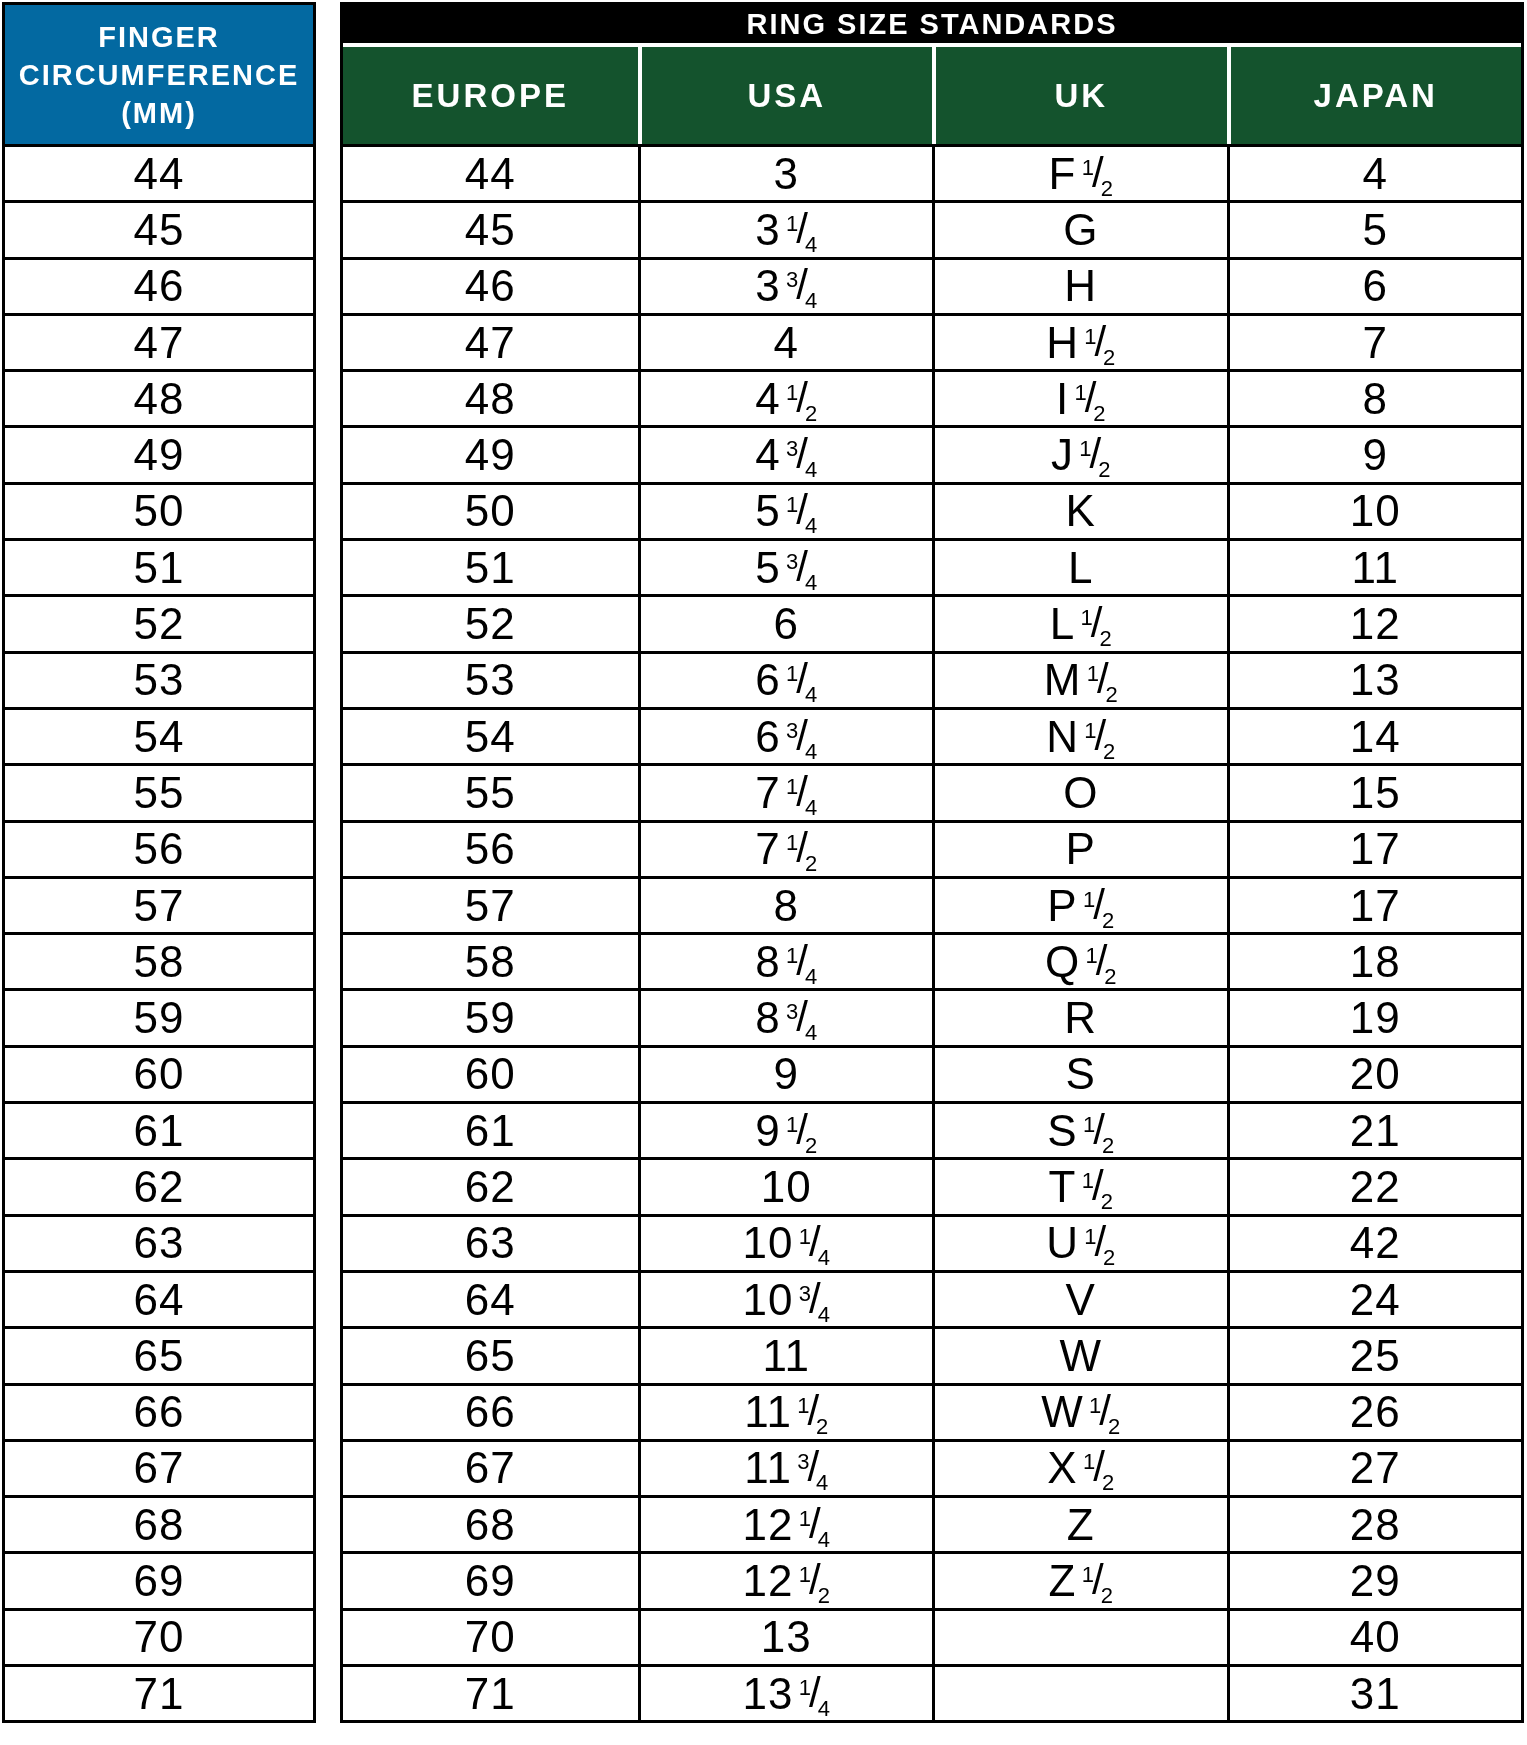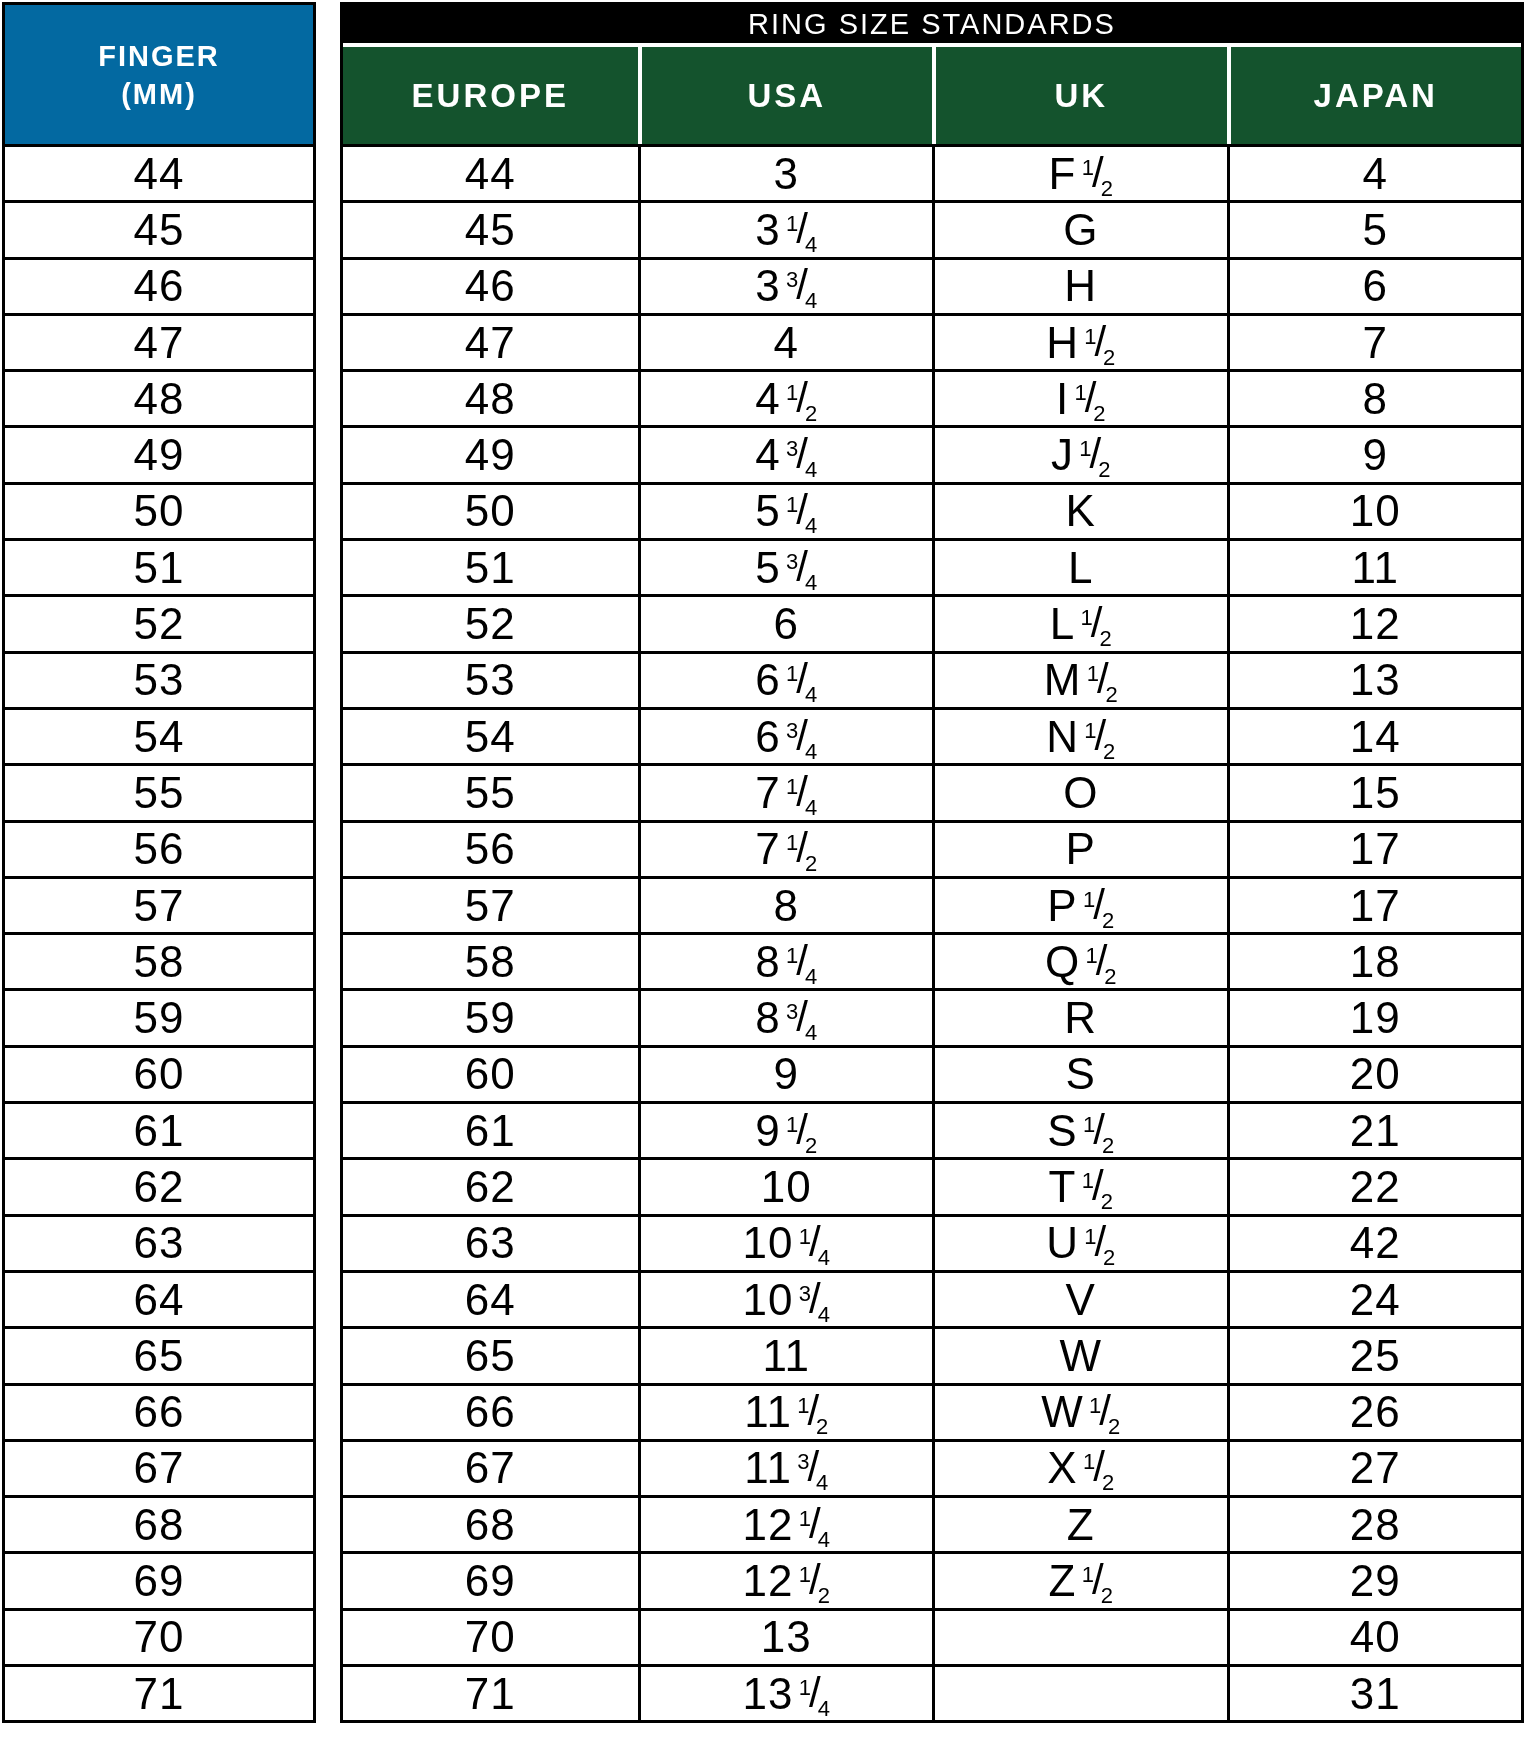--- a/index.html
+++ b/index.html
@@ -53,21 +53,21 @@
     border: 3px solid #000;
     background: #ffffff;
   }
   .rtitle {
     height: 38px;
     background: #000;
     color: #fff;
     display: flex;
     align-items: center;
     justify-content: center;
-    font-weight: normal;
+    font-weight: bold;
     font-size: 29px;
     letter-spacing: 2px;
     border-bottom: 4px solid #fff;
   }
   .rheads {
     display: grid;
     grid-template-columns: repeat(4, 1fr);
     background: #14532d;
     color: #fff;
     height: 97px;
@@ -103,20 +103,21 @@
   .fr .d { display: inline-block; font-size: 22px; transform: translateY(7px); }
 </style>
 </head>
 <body>
 
 <div class="page">
 
   <div class="ltable">
     <div class="lheader">
       <div>FINGER</div>
+      <div>CIRCUMFERENCE</div>
       <div>(MM)</div>
     </div>
     <div>
         <div class="lrow">
           <span>44</span>
         </div>
         <div class="lrow">
           <span>45</span>
         </div>
         <div class="lrow">

